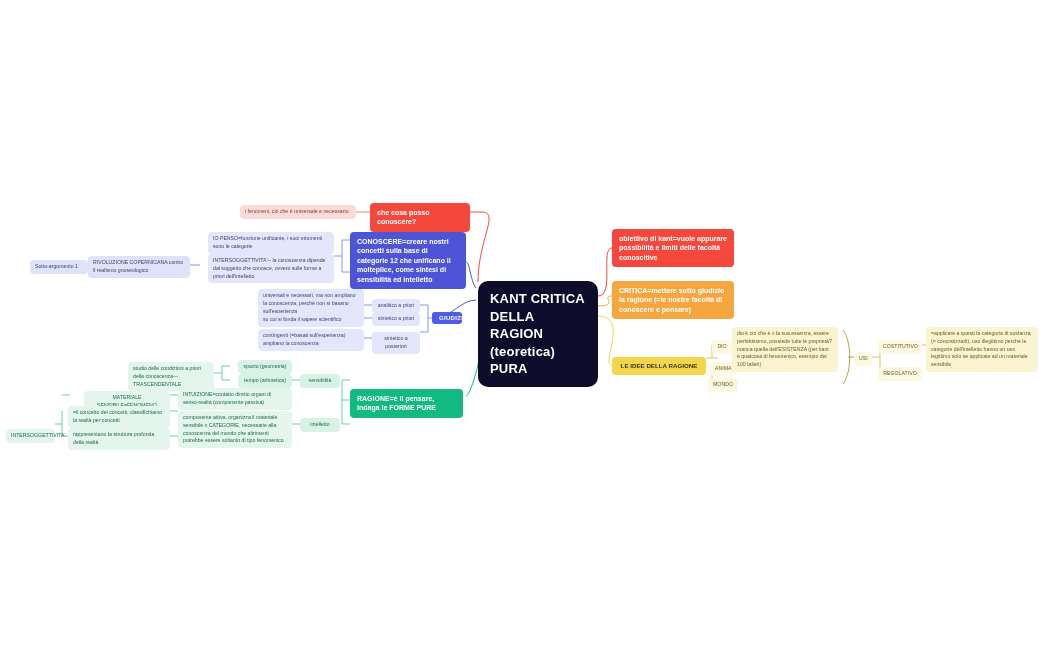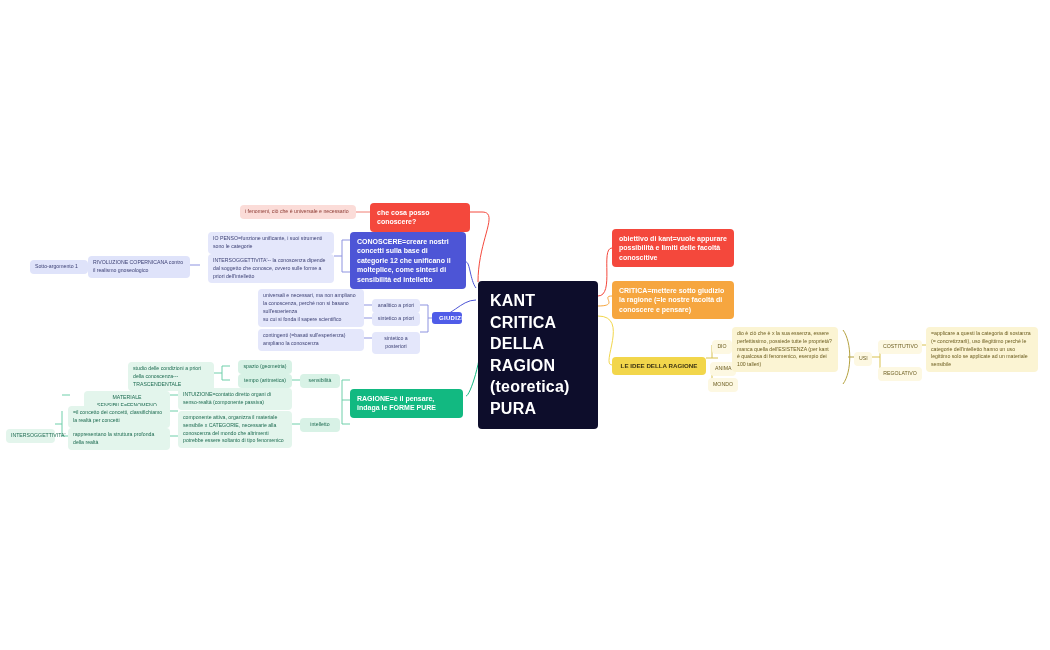--- a/index.html
+++ b/index.html
@@ -3,22 +3,22 @@
 <meta charset="utf-8">
 <style>
   html,body{margin:0;padding:0;background:#ffffff;}
   body{width:1050px;height:650px;position:relative;overflow:hidden;
        font-family:"Liberation Sans","DejaVu Sans",sans-serif;}
   #canvas{position:absolute;left:0;top:0;width:1050px;height:650px;}
   svg.links{position:absolute;left:0;top:0;width:1050px;height:650px;pointer-events:none;}
   .node{position:absolute;box-sizing:border-box;}
 
   
-  .central{background:#0d0d2b;color:#ffffff;border-radius:4px;
-           padding:9px 12px;font-size:16px;line-height:1.35;font-weight:600;
+  .central{background:#0d0d2b;color:#ffffff;border-radius:10px;
+           padding:9px 12px;font-size:13px;line-height:1.35;font-weight:600;
            letter-spacing:.2px;text-align:left;}
 
   
   .b{border-radius:4px;padding:3px 5px;font-size:5.2px;line-height:1.5;}
   .hdr{border-radius:4px;padding:5px 7px;font-size:7px;line-height:1.35;font-weight:700;}
 
   
   .blue-solid{background:#4d55d6;color:#fff;}
   .blue-chip{background:#4f5ce8;color:#fff;border-radius:3px;padding:3px 7px;
              font-size:6px;font-weight:700;letter-spacing:.3px;}

